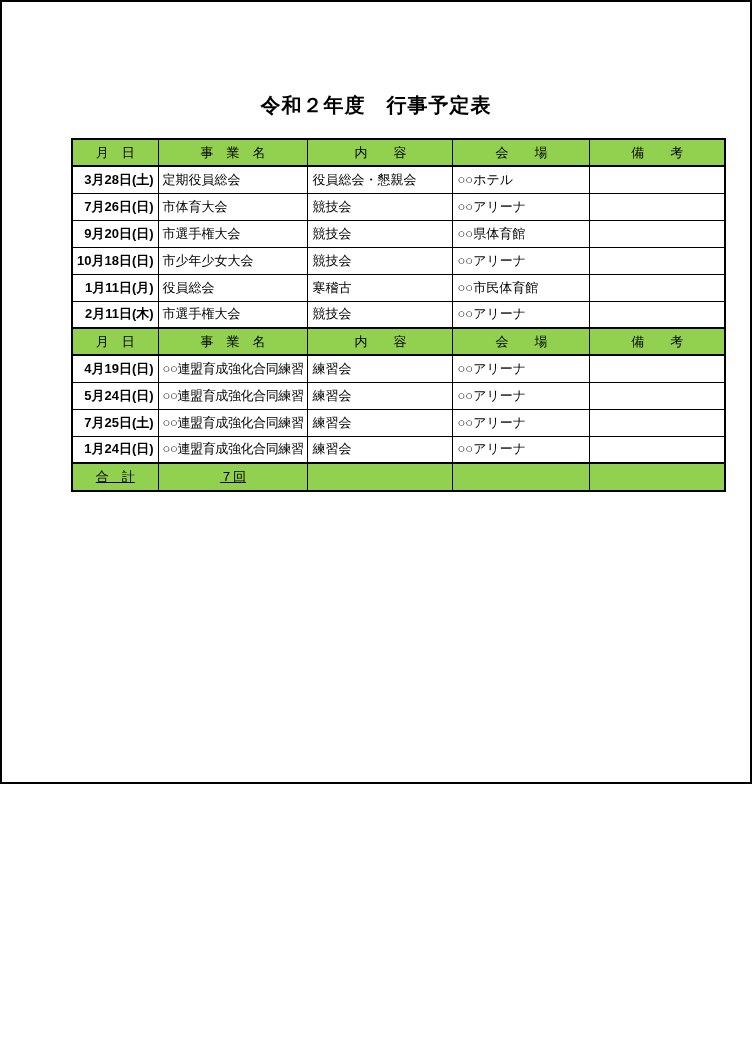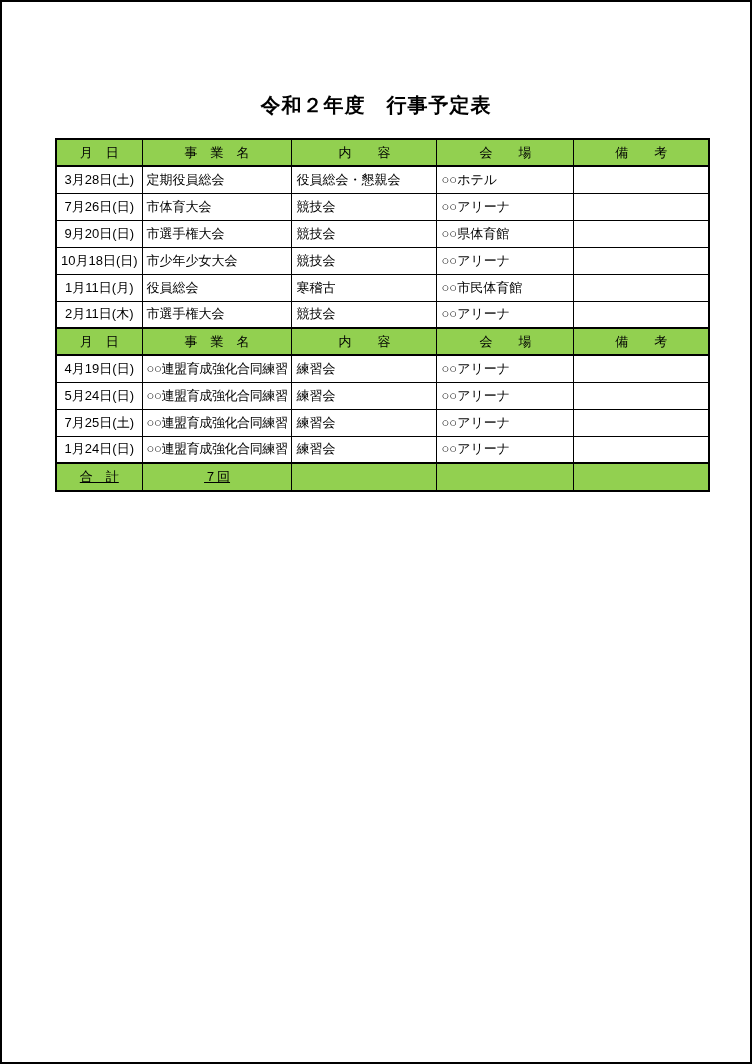--- a/index.html
+++ b/index.html
@@ -4,40 +4,40 @@
 <style>
   html, body {
     margin: 0;
     padding: 0;
     background: #ffffff;
     font-family: "Liberation Sans", "DejaVu Sans", sans-serif;
   }
   .page {
     position: relative;
     width: 752px;
-    height: 1064px;
+    height: 784px;
     box-sizing: border-box;
     background: #ffffff;
     border: 2px solid #000000;
     overflow: hidden;
   }
   .doc-title {
     position: absolute;
     top: 90px;
     left: 0;
     width: 100%;
     text-align: center;
     font-size: 20px;
     font-weight: bold;
     color: #000000;
     letter-spacing: 1px;
   }
   table.schedule {
     position: absolute;
-    left: 53px;
+    left: 69px;
     top: 136px;
     border-collapse: collapse;
     table-layout: fixed;
     border: 2px solid #000000;
   }
   table.schedule td {
     border: 1px solid #000000;
     height: 27px;
     font-size: 13px;
     color: #000000;
@@ -48,21 +48,21 @@
     box-sizing: border-box;
   }
   tr.head td, tr.foot td {
     background: #92d050;
     text-align: center;
     border-top: 2px solid #000000;
     border-bottom: 2px solid #000000;
     padding: 0;
   }
   tr.foot td { height: 28px; text-decoration: underline; }
-  td.c-date { text-align: center; padding: 0; }
+  td.c-date { text-align: right; padding: 0; font-weight: bold; }
   td.shrink { font-size: 11.5px; letter-spacing: -0.4px; padding: 0 2px; }
 </style>
 </head>
 <body>
 
 <div class="page">
 
   <div class="doc-title">令和２年度　行事予定表</div>
 
   <table class="schedule">

